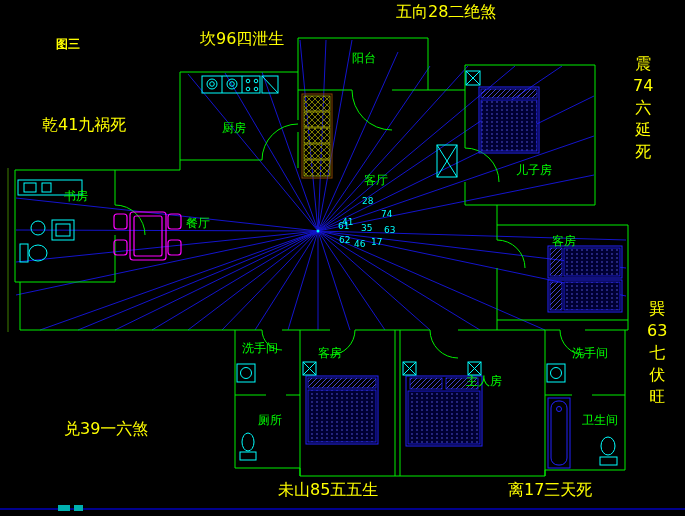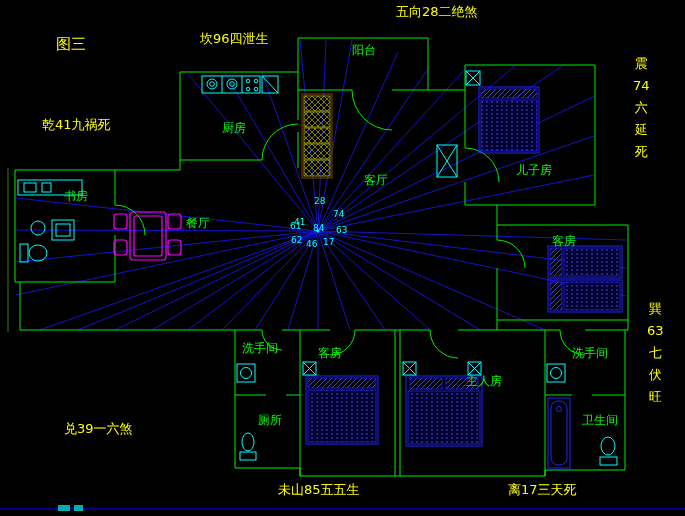--- a/index.html
+++ b/index.html
@@ -16,23 +16,23 @@
   .bed-frame{stroke:var(--bed,#2222ff);fill:none;stroke-width:1;}
   .pillow{stroke:var(--bed,#2222ff);fill:url(#hatch);stroke-width:0.8;}
   .mattress{stroke:var(--bed,#2222ff);fill:url(#dots);stroke-width:0.8;}
   .tub{stroke:var(--bed,#2222ff);fill:none;stroke-width:1;}
   .sofa-outline{stroke:#884400;fill:none;stroke-width:1;}
   .sofa-cushion{stroke:var(--sofa,#aaaa00);fill:url(#sofahatch);stroke-width:0.8;}
   .bottomline{stroke:#0000bb;stroke-width:1.5;}
   .statusmark{fill:#00b0b0;}
   .lbl{position:absolute;white-space:nowrap;line-height:14px;}
   .room{color:var(--room-label,#00ff00);font-size:12px;}
-  .ann{color:var(--annotation,#ffff00);font-size:13px;}
-  .fig{color:var(--annotation,#ffff00);font-size:15px;font-weight:normal;}
-  .num{color:var(--number,#00ffff);font-size:9px;}
+  .ann{color:var(--annotation,#ffff00);font-size:16px;}
+  .fig{color:var(--annotation,#ffff00);font-size:12px;font-weight:bold;}
+  .num{color:var(--number,#00ffff);font-size:9px;margin-left:48px;}
   .vert{display:flex;flex-direction:column;align-items:center;}
   .vert div{line-height:22px;}
 </style>
 </head>
 <body>
 
 <div class="canvas">
 
 <svg width="685" height="516" viewBox="0 0 685 516">
   <defs>
@@ -214,37 +214,37 @@
   <div>死</div>
 </div>
 <div class="lbl ann vert" style="left:647px;top:298px">
   <div>巽</div>
   <div>63</div>
   <div>七</div>
   <div>伏</div>
   <div>旺</div>
 </div>
 
-<div class="lbl room" style="left:352px;top:43px">阳台</div>
+<div class="lbl room" style="left:352px;top:51px">阳台</div>
 <div class="lbl room" style="left:222px;top:121px">厨房</div>
 <div class="lbl room" style="left:364px;top:173px">客厅</div>
 <div class="lbl room" style="left:516px;top:163px">儿子房</div>
 <div class="lbl room" style="left:64px;top:189px">书房</div>
 <div class="lbl room" style="left:186px;top:216px">餐厅</div>
 <div class="lbl room" style="left:552px;top:234px">客房</div>
 <div class="lbl room" style="left:242px;top:341px">洗手间</div>
 <div class="lbl room" style="left:318px;top:346px">客房</div>
 <div class="lbl room" style="left:466px;top:374px">主人房</div>
 <div class="lbl room" style="left:572px;top:346px">洗手间</div>
 <div class="lbl room" style="left:258px;top:413px">厕所</div>
 <div class="lbl room" style="left:582px;top:413px">卫生间</div>
 
 <div class="lbl num" style="left:294px;top:215px">41</div>
 <div class="lbl num" style="left:314px;top:194px">28</div>
 <div class="lbl num" style="left:333px;top:207px">74</div>
 <div class="lbl num" style="left:290px;top:219px">61</div>
-<div class="lbl num" style="left:313px;top:221px">84</div>
+<div class="lbl num" style="left:313px;top:221px">35</div>
 <div class="lbl num" style="left:336px;top:223px">63</div>
 <div class="lbl num" style="left:291px;top:233px">62</div>
 <div class="lbl num" style="left:306px;top:237px">46</div>
 <div class="lbl num" style="left:323px;top:235px">17</div>
 
 </div>
 
 </body></html>

